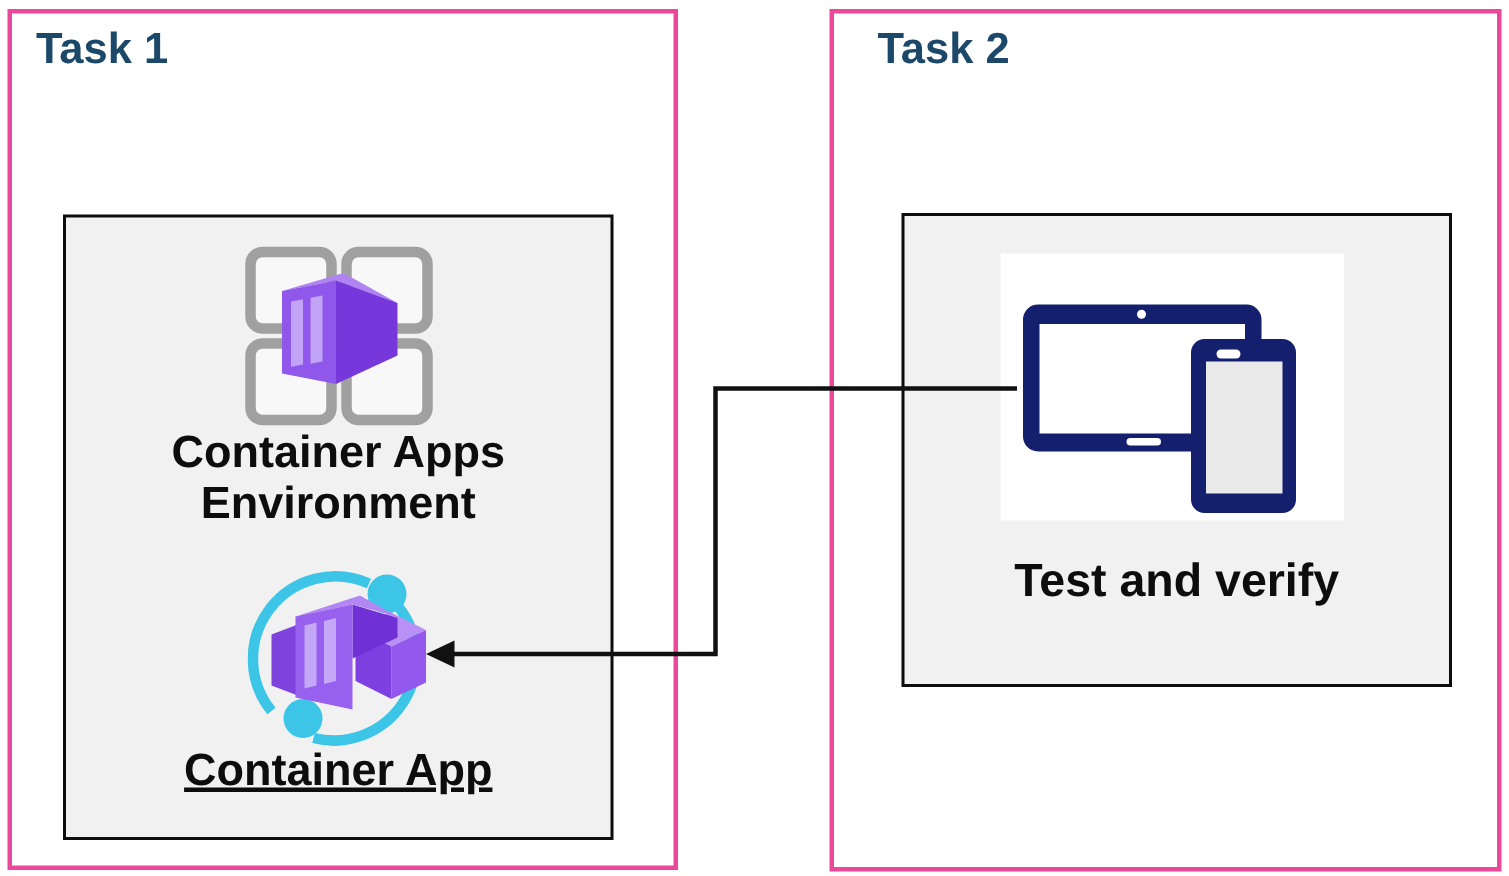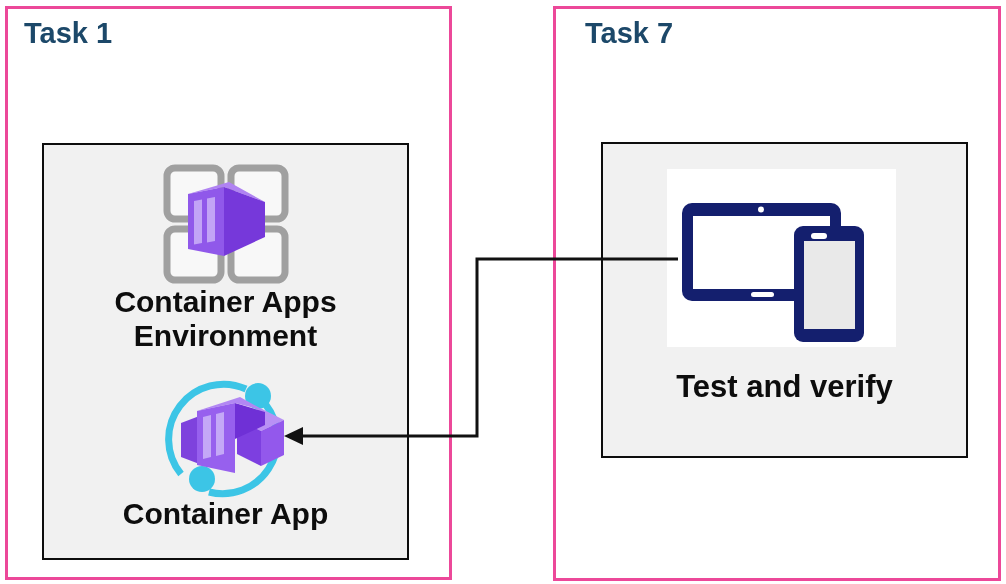--- a/index.html
+++ b/index.html
@@ -13,21 +13,21 @@
   #task2-box .task-title{left:29px;top:8px;}
   .rg-row{position:absolute;left:23px;top:52px;display:flex;align-items:center;gap:10px;}
   .rg-name{font-size:33px;font-weight:bold;color:#0d0d0d;}
   .inner-box{position:absolute;box-sizing:border-box;background:#f1f1f1;border:2px solid #0d0d0d;}
   #task1-inner{left:34px;top:134px;width:367px;height:417px;}
   #task2-inner{left:45px;top:133px;width:367px;height:316px;padding-left:20px;}
   .abs{position:absolute;}
   .node-label{position:absolute;left:0;width:100%;text-align:center;
               font-size:30px;font-weight:bold;color:#0d0d0d;line-height:1.13;}
   #cae-label{top:140px;}
-  #ca-label{top:352px;}
+  #ca-label{top:352px;text-decoration:underline;}
   #verify-label{top:225px;font-size:31px;}
   #cae-label .wrap{display:inline-block;max-width:260px;}
   .white-chip{position:absolute;left:64px;top:25px;width:229px;height:178px;background:#ffffff;}
   #connector-svg{position:absolute;left:0;top:0;z-index:40;pointer-events:none;}
 </style>
 </head>
 <body>
 
 <div class="canvas">
 
@@ -72,21 +72,21 @@
         <polygon points="32,36 70,28 70,98 32,90" fill="#9760ee"></polygon>
         <polygon points="38,42 46,40 46,82 38,84" fill="#c4a8f7"></polygon>
         <polygon points="51,39 59,37 59,79 51,81" fill="#c4a8f7"></polygon>
       </svg>
 
       <div class="node-label" id="ca-label">Container App</div>
     </div>
   </div>
 
   <div class="task-box" id="task2-box">
-    <div class="task-title">Task 7</div>
+    <div class="task-title">Task 2</div>
 
     <div class="inner-box" id="task2-inner">
       <div class="white-chip">
         <svg width="229" height="178" viewBox="0 0 229 178">
 
           <rect x="15" y="34" width="159" height="98" rx="10" fill="#141f6e"></rect>
           <rect x="26" y="47" width="137" height="73" fill="#ffffff"></rect>
           <circle cx="94" cy="40.5" r="3" fill="#ffffff"></circle>
           <rect x="84" y="123" width="23" height="5" rx="2.5" fill="#ffffff"></rect>
 

